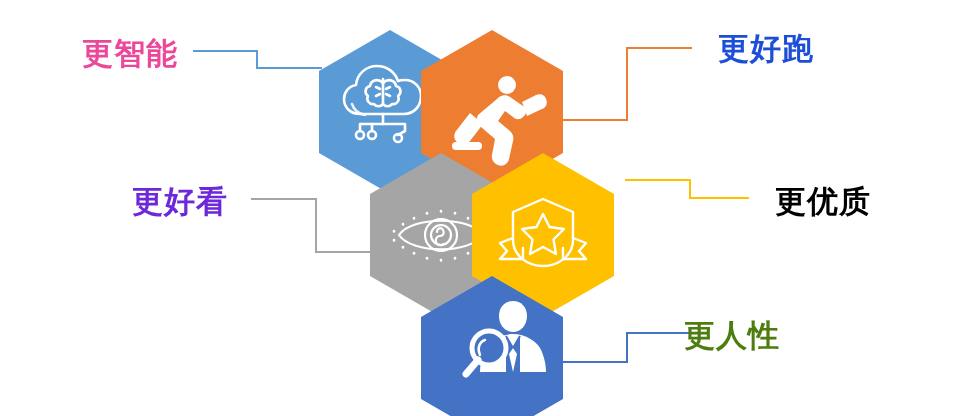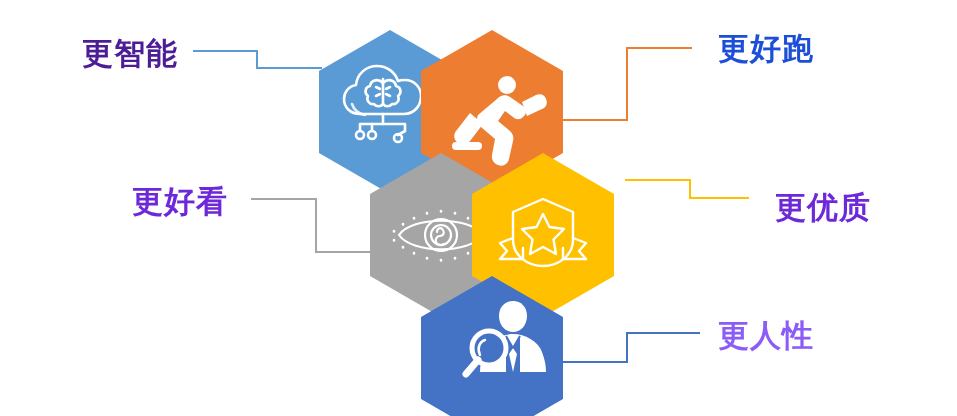--- a/index.html
+++ b/index.html
@@ -30,25 +30,25 @@
     font-weight: bold;
     font-size: 31px;
     line-height: 1;
     letter-spacing: 1px;
     white-space: nowrap;
     font-family: "Liberation Sans", "DejaVu Sans", sans-serif;
   }
   .label-left  { text-align: right; }
   .label-right { text-align: left; }
 
-  #label-smarter  { left: 10px;  top: 38px;  width: 168px; color: #4c1d95; }
+  #label-smarter  { left: 10px;  top: 38px;  width: 168px; color: #ec4899; }
   #label-faster   { left: 718px; top: 33px;  width: 230px; color: #1d4ed8; }
   #label-nicer    { left: 40px;  top: 186px; width: 188px; color: #6d28d9; }
-  #label-quality  { left: 775px; top: 186px; width: 180px; color: #6d28d9; margin-top: 6px; }
-  #label-human    { left: 718px; top: 320px; width: 230px; color: #8b5cf6; }
+  #label-quality  { left: 775px; top: 186px; width: 180px; color: #000000; }
+  #label-human    { left: 684px; top: 320px; width: 230px; color: #4d7c0f; }
 </style>
 </head>
 <body>
 
 <div id="infographic">
 
   <svg id="stage-svg" viewBox="0 0 957 416" xmlns="http://www.w3.org/2000/svg">
 
     <defs>
 

